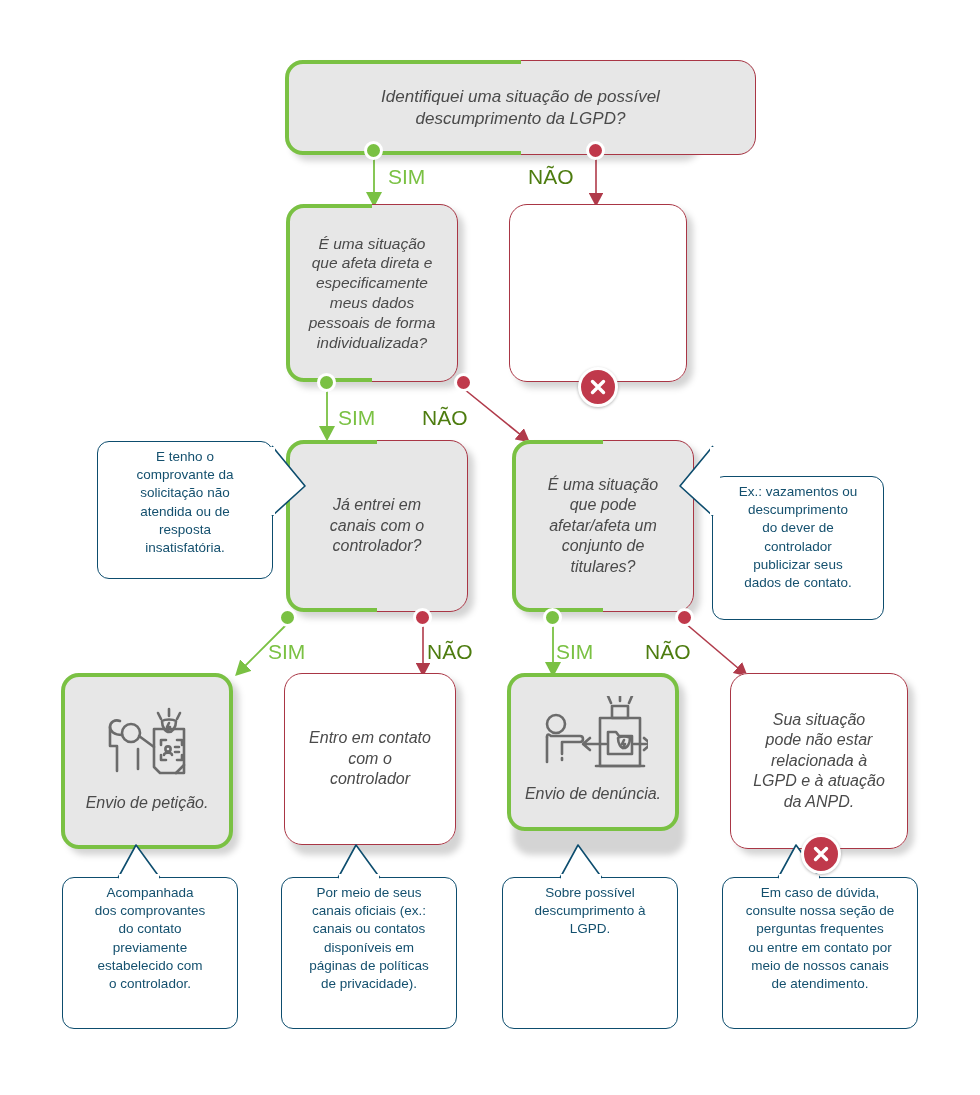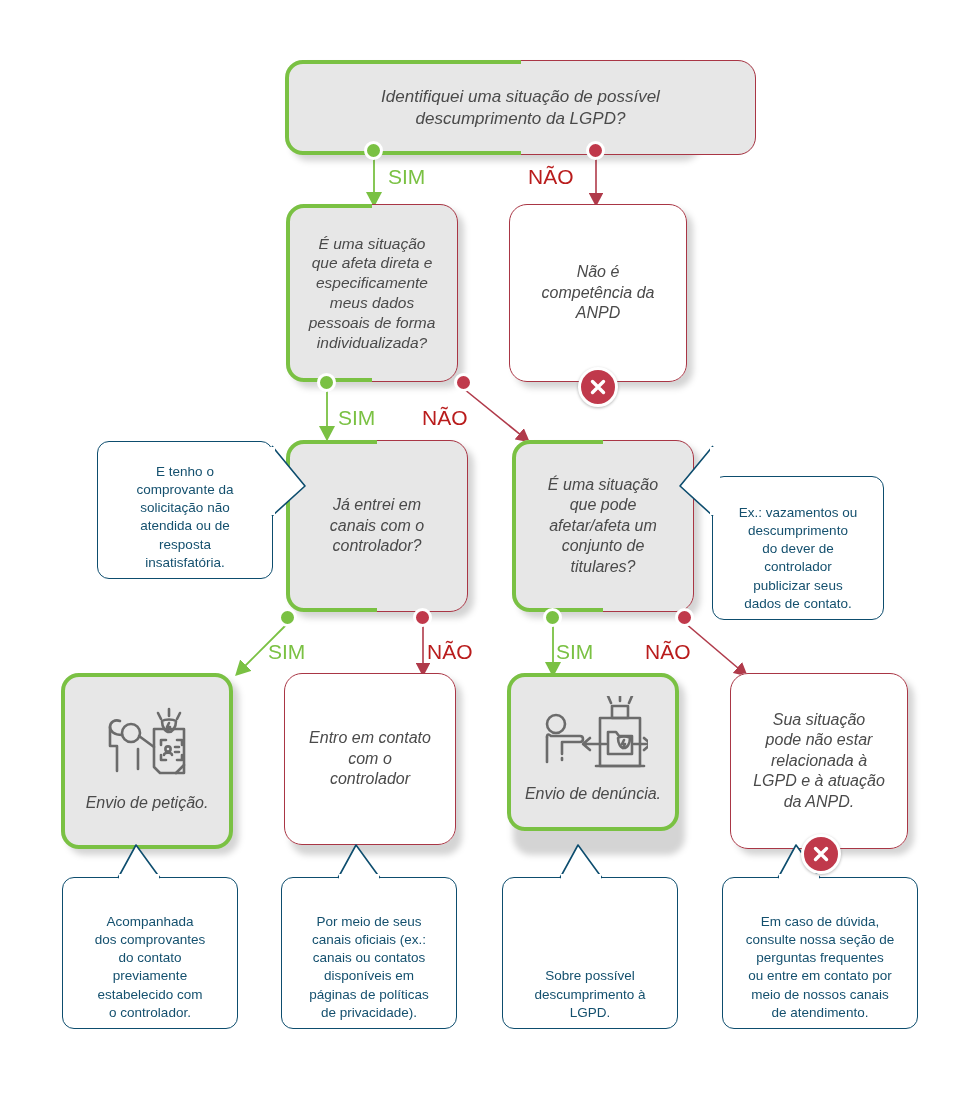--- a/index.html
+++ b/index.html
@@ -61,29 +61,29 @@
   }
   .dot.green{background:#7AC143;}
   .dot.red{background:#C0394B;}
 
   
   .edgelabel{
     position:absolute;font-size:21px;z-index:8;white-space:nowrap;
     font-family:"Liberation Sans", sans-serif;
   }
   .edgelabel.sim{color:#7AC143;}
-  .edgelabel.nao{color:#b91c1c;text-align:center;}
+  .edgelabel.nao{color:#4d7c0f;text-align:center;}
 
   
   .callout{
     position:absolute;box-sizing:border-box;
     border:1.6px solid #0D4D6E;border-radius:12px;
     background:#ffffff;color:#14506E;
     font-size:13.5px;line-height:1.35;text-align:center;
-    display:flex;align-items:flex-end;justify-content:center;
+    display:flex;align-items:flex-start;justify-content:center;
     z-index:6;
   }
   .callout .txt{padding:6px 10px;display:block;white-space:pre-line;}
 
   
   .xbadge{
     position:absolute;width:40px;height:40px;border-radius:50%;
     background:#C0394B;border:3px solid #ffffff;box-sizing:border-box;
     z-index:12;display:flex;align-items:center;justify-content:center;
     box-shadow:0 1px 3px rgba(0,0,0,.28);
@@ -193,23 +193,20 @@
   <div class="plate" style="left:515px;top:210px;width:178px;height:178px;"></div>
   <div class="node white" style="left:509px;top:204px;width:178px;height:178px;font-size:16px;">
     <div class="frame">
       <div class="half l">
           <i style="border-color:#A93645;border-width:1.5px;"></i>
         </div>
       <div class="half r">
           <i></i>
         </div>
     </div>
-    <span class="txt">Não é
-competência da
-ANPD</span>
   </div>
   <div class="xbadge" style="left:578px;top:367px;">
     <svg width="22" height="22" viewBox="0 0 22 22" aria-hidden="true">
       <path d="M5.5,5.5 L16.5,16.5 M16.5,5.5 L5.5,16.5" stroke="#ffffff" stroke-width="3.4" stroke-linecap="round"></path>
     </svg>
   </div>
 
   <div class="plate" style="left:292px;top:446px;width:182px;height:172px;"></div>
   <div class="node grey" style="left:286px;top:440px;width:182px;height:172px;font-size:16px;">
     <div class="frame">

